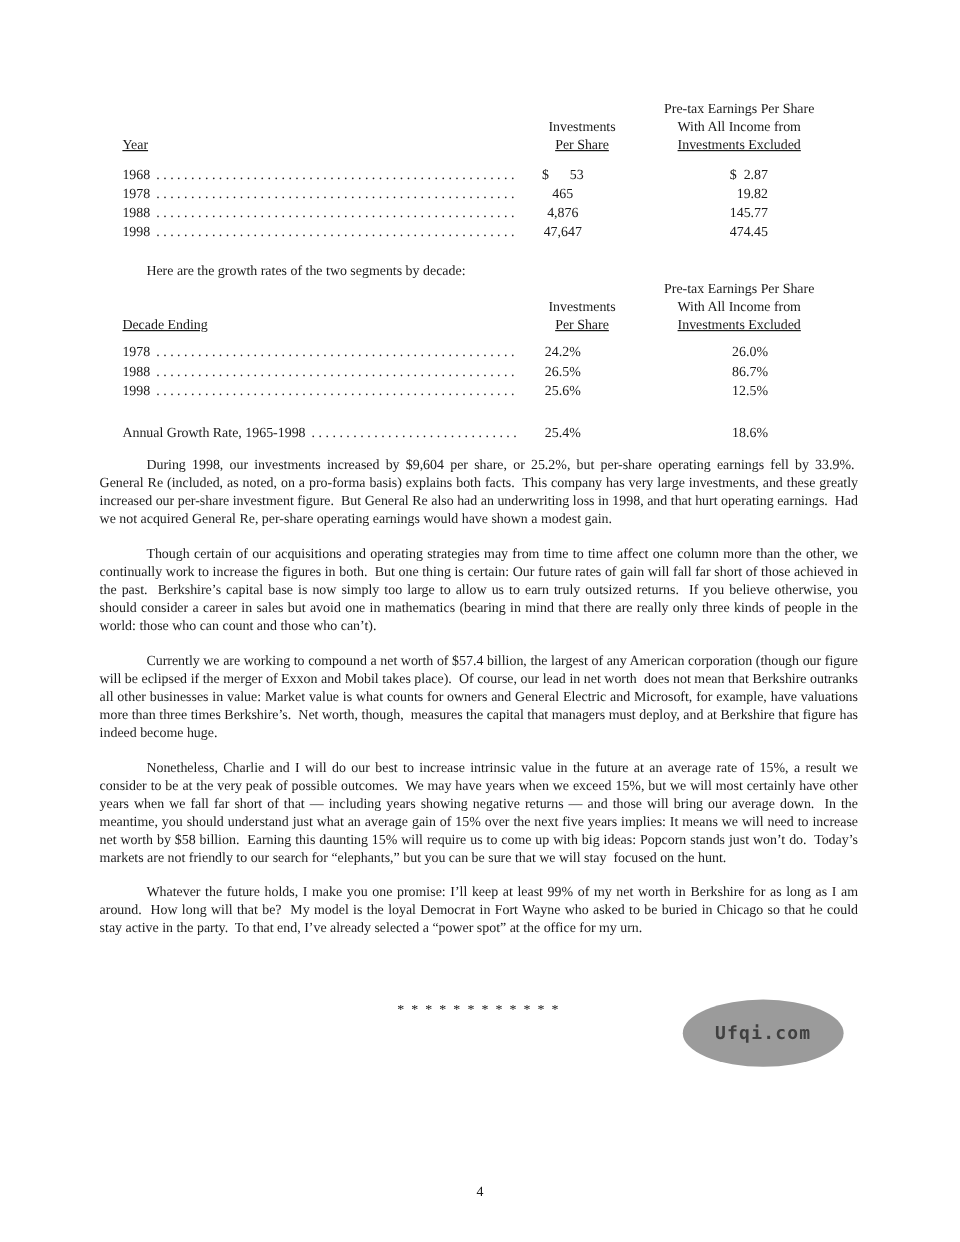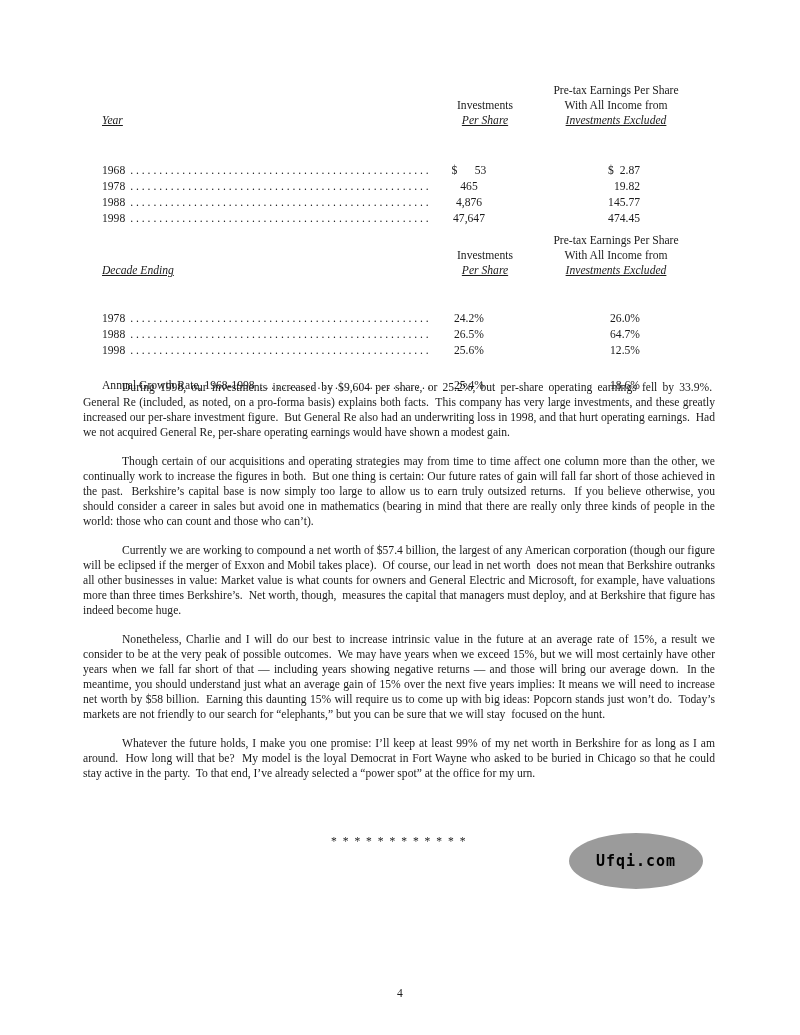--- a/index.html
+++ b/index.html
@@ -16,23 +16,23 @@
 
   
   .thead { position: absolute; left: 102px; width: 613px; height: 46px; }
   .thead span { position: absolute; white-space: nowrap; }
   .h-col1 { left: 383px; transform: translateX(-50%); }
   .h-col2 { left: 514px; transform: translateX(-50%); }
   .l1 { top: 0; }
   .l2 { top: 15px; }
   .l3 { top: 30px; }
   .h-label { left: 0; }
-  .u { text-decoration: underline; font-style: italic; }
+  .u { text-decoration: underline; }
 
-  .trows { position: absolute; left: 102px; width: 613px; margin-top: 25px; }
+  .trows { position: absolute; left: 102px; width: 613px; }
   .trow {
     display: flex;
     align-items: baseline;
     height: 16px;
     padding-right: 75px;
     box-sizing: border-box;
   }
   .tlabel { white-space: nowrap; }
   .leader {
     flex: 1;
@@ -122,20 +122,21 @@
       <span class="c2">145.77</span>
     </div>
     <div class="trow">
       <span class="tlabel">1998</span>
       <span class="leader">. . . . . . . . . . . . . . . . . . . . . . . . . . . . . . . . . . . . . . . . . . . . . . . . . . . . . . . . . . . . . . . . . . . . . . . . . . . . . . . . . . . . . . . . . . . . . . . .</span>
       <span class="c1">47,647</span>
       <span class="c2">474.45</span>
     </div>
   </div>
 
+  <div class="intro">Here are the growth rates of the two segments by decade:</div>
 
   <div class="thead" style="top:234px">
     <span class="h-col2 l1">Pre-tax Earnings Per Share</span>
     <span class="h-col1 l2">Investments</span>
     <span class="h-col2 l2">With All Income from</span>
     <span class="h-label l3 u">Decade Ending</span>
     <span class="h-col1 l3 u">Per Share</span>
     <span class="h-col2 l3 u">Investments Excluded</span>
   </div>
 
@@ -143,49 +144,49 @@
     <div class="trow">
       <span class="tlabel">1978</span>
       <span class="leader">. . . . . . . . . . . . . . . . . . . . . . . . . . . . . . . . . . . . . . . . . . . . . . . . . . . . . . . . . . . . . . . . . . . . . . . . . . . . . . . . . . . . . . . . . . . . . . . .</span>
       <span class="c1">24.2%</span>
       <span class="c2">26.0%</span>
     </div>
     <div class="trow">
       <span class="tlabel">1988</span>
       <span class="leader">. . . . . . . . . . . . . . . . . . . . . . . . . . . . . . . . . . . . . . . . . . . . . . . . . . . . . . . . . . . . . . . . . . . . . . . . . . . . . . . . . . . . . . . . . . . . . . . .</span>
       <span class="c1">26.5%</span>
-      <span class="c2">64.7%</span>
+      <span class="c2">86.7%</span>
     </div>
     <div class="trow">
       <span class="tlabel">1998</span>
       <span class="leader">. . . . . . . . . . . . . . . . . . . . . . . . . . . . . . . . . . . . . . . . . . . . . . . . . . . . . . . . . . . . . . . . . . . . . . . . . . . . . . . . . . . . . . . . . . . . . . . .</span>
       <span class="c1">25.6%</span>
       <span class="c2">12.5%</span>
     </div>
   </div>
 
   <div class="trows t2summary">
     <div class="trow">
-      <span class="tlabel">Annual Growth Rate, 1968-1998</span>
+      <span class="tlabel">Annual Growth Rate, 1965-1998</span>
       <span class="leader">. . . . . . . . . . . . . . . . . . . . . . . . . . . . . . . . . . . . . . . . . . . . . . . . . . . . . . . . . . . . . . . . . . . . . . . . . . . . . . . . . . . . . . . . . . . . . . . .</span>
       <span class="c1">25.4%</span>
       <span class="c2">18.6%</span>
     </div>
   </div>
 
   <div class="bodytext">
     <p>During 1998, our investments increased by $9,604 per share, or 25.2%, but per-share operating earnings fell by 33.9%.&nbsp; General Re (included, as noted, on a pro-forma basis) explains both facts.&nbsp; This company has very large investments, and these greatly increased our per-share investment figure.&nbsp; But General Re also had an underwriting loss in 1998, and that hurt operating earnings.&nbsp; Had we not acquired General Re, per-share operating earnings would have shown a modest gain.</p>
     <p>Though certain of our acquisitions and operating strategies may from time to time affect one column more than the other, we continually work to increase the figures in both.&nbsp; But one thing is certain: Our future rates of gain will fall far short of those achieved in the past.&nbsp; Berkshire’s capital base is now simply too large to allow us to earn truly outsized returns.&nbsp; If you believe otherwise, you should consider a career in sales but avoid one in mathematics (bearing in mind that there are really only three kinds of people in the world: those who can count and those who can’t).</p>
     <p>Currently we are working to compound a net worth of $57.4 billion, the largest of any American corporation (though our figure will be eclipsed if the merger of Exxon and Mobil takes place).&nbsp; Of course, our lead in net worth&nbsp; does not mean that Berkshire outranks all other businesses in value: Market value is what counts for owners and General Electric and Microsoft, for example, have valuations more than three times Berkshire’s.&nbsp; Net worth, though,&nbsp; measures the capital that managers must deploy, and at Berkshire that figure has indeed become huge.</p>
     <p>Nonetheless, Charlie and I will do our best to increase intrinsic value in the future at an average rate of 15%, a result we consider to be at the very peak of possible outcomes.&nbsp; We may have years when we exceed 15%, but we will most certainly have other years when we fall far short of that — including years showing negative returns — and those will bring our average down.&nbsp; In the meantime, you should understand just what an average gain of 15% over the next five years implies: It means we will need to increase net worth by $58 billion.&nbsp; Earning this daunting 15% will require us to come up with big ideas: Popcorn stands just won’t do.&nbsp; Today’s markets are not friendly to our search for “elephants,” but you can be sure that we will stay&nbsp; focused on the hunt.</p>
     <p>Whatever the future holds, I make you one promise: I’ll keep at least 99% of my net worth in Berkshire for as long as I am around.&nbsp; How long will that be?&nbsp; My model is the loyal Democrat in Fort Wayne who asked to be buried in Chicago so that he could stay active in the party.&nbsp; To that end, I’ve already selected a “power spot” at the office for my urn.</p>
   </div>
 
   <div class="separator">* * * * * * * * * * * *</div>
 
-  <div class="watermark" style="background: rgb(155, 155, 155); color: #000000;">
+  <div class="watermark" style="background: rgb(155, 155, 155); color: #404040;">
     <span>Ufqi.com</span>
   </div>
 
 
   <div class="pagenum">4</div>
 
 </div>
 
 </body></html>

